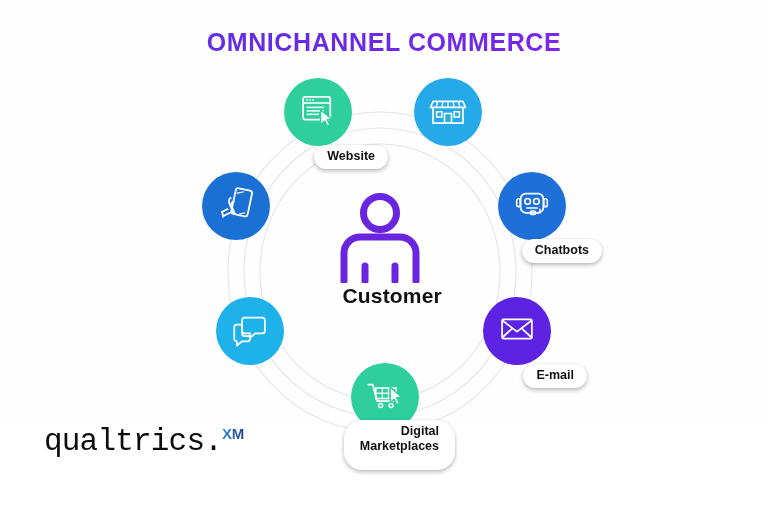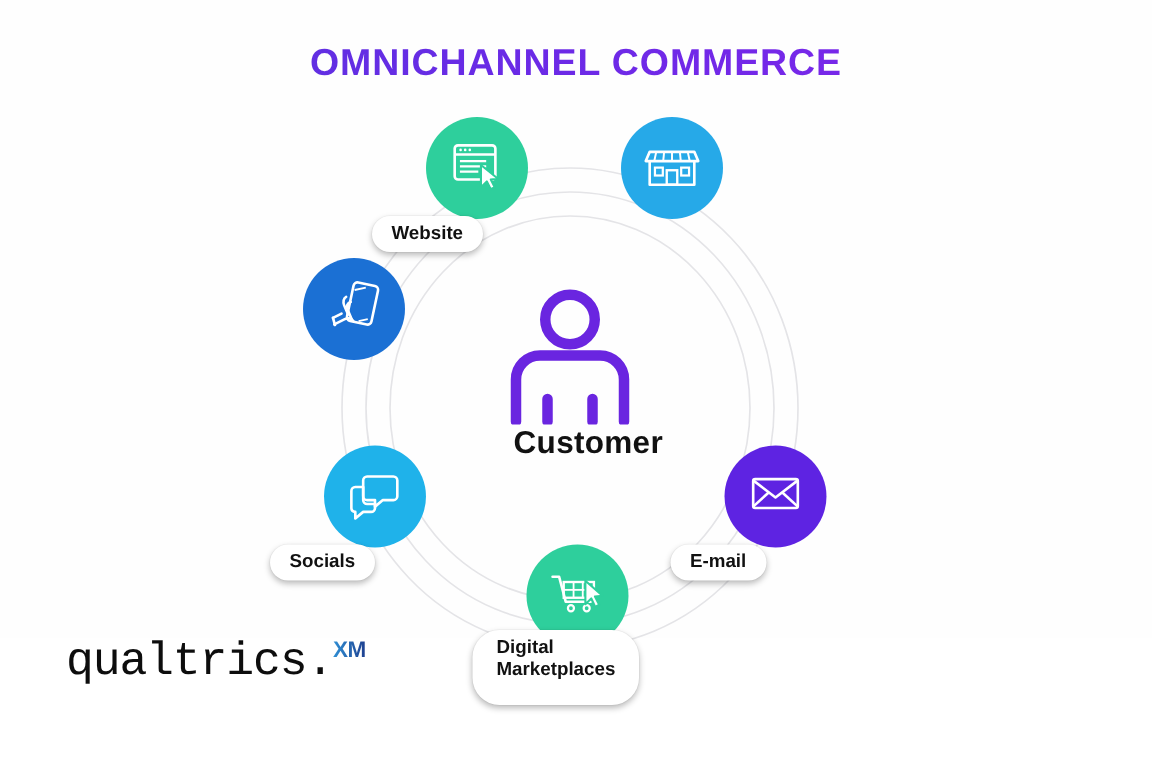--- a/index.html
+++ b/index.html
@@ -71,21 +71,21 @@
     letter-spacing: 0.2px;
     margin-top: 2px;
     text-align: right;
   }
 
   
   .node {
     position: absolute;
     width: 140px;
     margin-left: -70px;
-    text-align: left;
+    text-align: right;
   }
   .bubble {
     width: 68px;
     height: 68px;
     border-radius: 50%;
     margin: 0 auto;
     display: flex;
     align-items: center;
     justify-content: center;
     position: relative;
@@ -214,31 +214,47 @@
           <path d="M18 17 c-2 1 -2.5 4 -1.5 6.5 l3 7" fill="none" stroke="#ffffff" stroke-width="2" stroke-linecap="round"></path>
           <path d="M21.5 21 c-2.5 0.5 -3.5 3 -2.5 5.5 l3 7" fill="none" stroke="#ffffff" stroke-width="2" stroke-linecap="round"></path>
           <path d="M9 38 l8 -4 c2 -1 5 -1 6.5 1.5" fill="none" stroke="#ffffff" stroke-width="2" stroke-linecap="round"></path>
           <path d="M8 33 l6.5 -3.2" fill="none" stroke="#ffffff" stroke-width="2" stroke-linecap="round"></path>
           <path d="M8 33 l1.5 5.5" fill="none" stroke="#ffffff" stroke-width="2" stroke-linecap="round"></path>
         </svg>
       </span>
     </div>
   </div>
 
+  <div class="node" style="left:532px; top:172px;">
+    <div class="bubble" style="background:#1f6fd8;">
+      <span>
+        <svg width="42" height="42" viewBox="0 0 48 48" xmlns="http://www.w3.org/2000/svg">
+          <rect x="11" y="12" width="26" height="22" rx="6" fill="none" stroke="#ffffff" stroke-width="2"></rect>
+          <circle cx="19" cy="21" r="3.2" fill="none" stroke="#ffffff" stroke-width="1.8"></circle>
+          <circle cx="29" cy="21" r="3.2" fill="none" stroke="#ffffff" stroke-width="1.8"></circle>
+          <line x1="18" y1="28.5" x2="30" y2="28.5" stroke="#ffffff" stroke-width="1.8" stroke-linecap="round"></line>
+          <rect x="6.5" y="18" width="4" height="9" rx="2" fill="none" stroke="#ffffff" stroke-width="1.8"></rect>
+          <rect x="37.5" y="18" width="4" height="9" rx="2" fill="none" stroke="#ffffff" stroke-width="1.8"></rect>
+          <path d="M33 30 v4 h-5" fill="none" stroke="#ffffff" stroke-width="1.8" stroke-linecap="round"></path>
+          <rect x="22" y="32" width="6" height="4" rx="1.5" fill="none" stroke="#ffffff" stroke-width="1.7"></rect>
+        </svg>
+      </span>
+    </div>
+    <div class="pill">Chatbots</div>
+  </div>
 
   <div class="node" style="left:250px; top:297px;">
     <div class="bubble" style="background:#1fb2ea;">
       <span>
         <svg width="42" height="42" viewBox="0 0 48 48" xmlns="http://www.w3.org/2000/svg">
           <path d="M18 11 h20 a3 3 0 0 1 3 3 v12 a3 3 0 0 1 -3 3 h-8 l-6 5 v-5 h-6 a3 3 0 0 1 -3 -3 V14 a3 3 0 0 1 3 -3 Z" fill="none" stroke="#ffffff" stroke-width="2" stroke-linejoin="round"></path>
           <path d="M10 19 h5 v10 a3 3 0 0 0 3 3 h6 v3 a3 3 0 0 1 -3 3 h-6 l-6 5 v-5 h-0.5 a3 3 0 0 1 -2.5 -3 V22 a3 3 0 0 1 3 -3 Z" fill="none" stroke="#ffffff" stroke-width="2" stroke-linejoin="round"></path>
         </svg>
       </span>
     </div>
-    <div class="pill">Socials</div>
   </div>
 
   <div class="node" style="left:517px; top:297px;">
     <div class="bubble" style="background:#5e23e2;">
       <span>
         <svg width="42" height="42" viewBox="0 0 48 48" xmlns="http://www.w3.org/2000/svg">
           <rect x="7" y="13" width="34" height="22" rx="1.5" fill="none" stroke="#ffffff" stroke-width="2"></rect>
           <path d="M7 14 L24 27 L41 14" fill="none" stroke="#ffffff" stroke-width="2" stroke-linejoin="round"></path>
           <path d="M7 34 L19 23" fill="none" stroke="#ffffff" stroke-width="2"></path>
           <path d="M41 34 L29 23" fill="none" stroke="#ffffff" stroke-width="2"></path>

